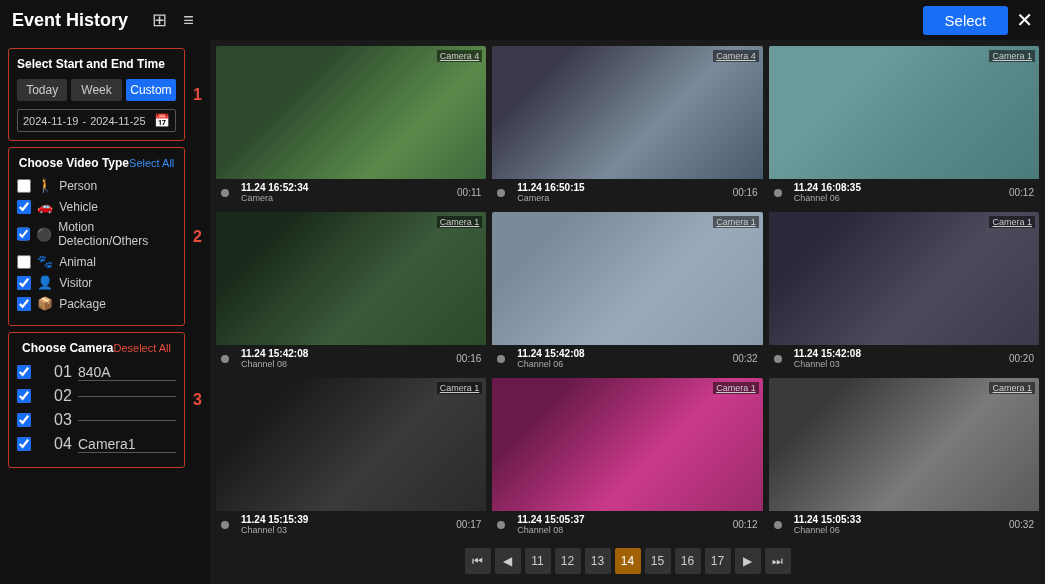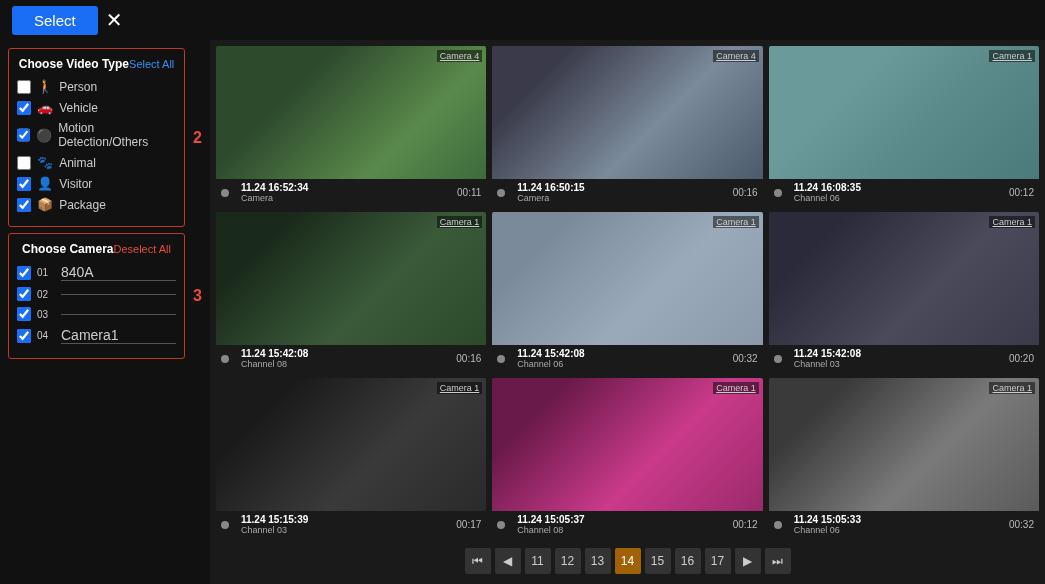--- a/index.html
+++ b/index.html
@@ -189,23 +189,24 @@
       color: #ccc;
       cursor: pointer;
     }
     .camera-item input[type="checkbox"] {
       width: 14px;
       height: 14px;
       accent-color: #1a6ef5;
       cursor: pointer;
     }
     .camera-num {
-      font-size: 10px;
+      font-size: 16px;
       color: #ccc;
       min-width: 18px;
+      margin-left: 17px;
     }
     .camera-name {
       font-size: 14px;
       color: #ccc;
     }
     .camera-sub {
       font-size: 10px;
       color: #888;
       border-bottom: 1px solid #555;
       width: 100%;
@@ -358,30 +359,54 @@
       padding-left: 4px;
       font-size: 16px;
       font-weight: bold;
       color: #e74c3c;
     }
   </style>
 </head>
 <body>
 
 <div class="header">
+  <div class="header-left">
+    <span class="header-title">Event History</span>
+    <div class="header-icons">
+      <button class="icon-btn">⊞</button>
+      <button class="icon-btn">≡</button>
+    </div>
+  </div>
   <div class="header-right">
     <button class="select-btn">Select</button>
     <button class="close-btn">✕</button>
   </div>
 </div>
 
 <div class="main">
 
   <div class="sidebar">
 
+    <div style="display:flex;align-items:stretch;gap:4px;">
+      <div class="panel" style="flex:1;">
+        <div class="panel-title">Select Start and End Time</div>
+        <div class="time-btns">
+          <button class="time-btn">Today</button>
+          <button class="time-btn">Week</button>
+          <button class="time-btn active">Custom</button>
+        </div>
+        <div class="date-range">
+          <span>2024-11-19</span>
+          <span>-</span>
+          <span>2024-11-25</span>
+          <span class="cal-icon">📅</span>
+        </div>
+      </div>
+      <div class="section-num-label">1</div>
+    </div>
 
     <div style="display:flex;align-items:stretch;gap:4px;">
       <div class="panel" style="flex:1;">
         <div class="section-header">
           <span class="panel-title" style="margin-bottom:0;">Choose Video Type</span>
           <a class="section-link">Select All</a>
         </div>
         <div>
           <label class="check-item">
             <input type="checkbox" style="">

